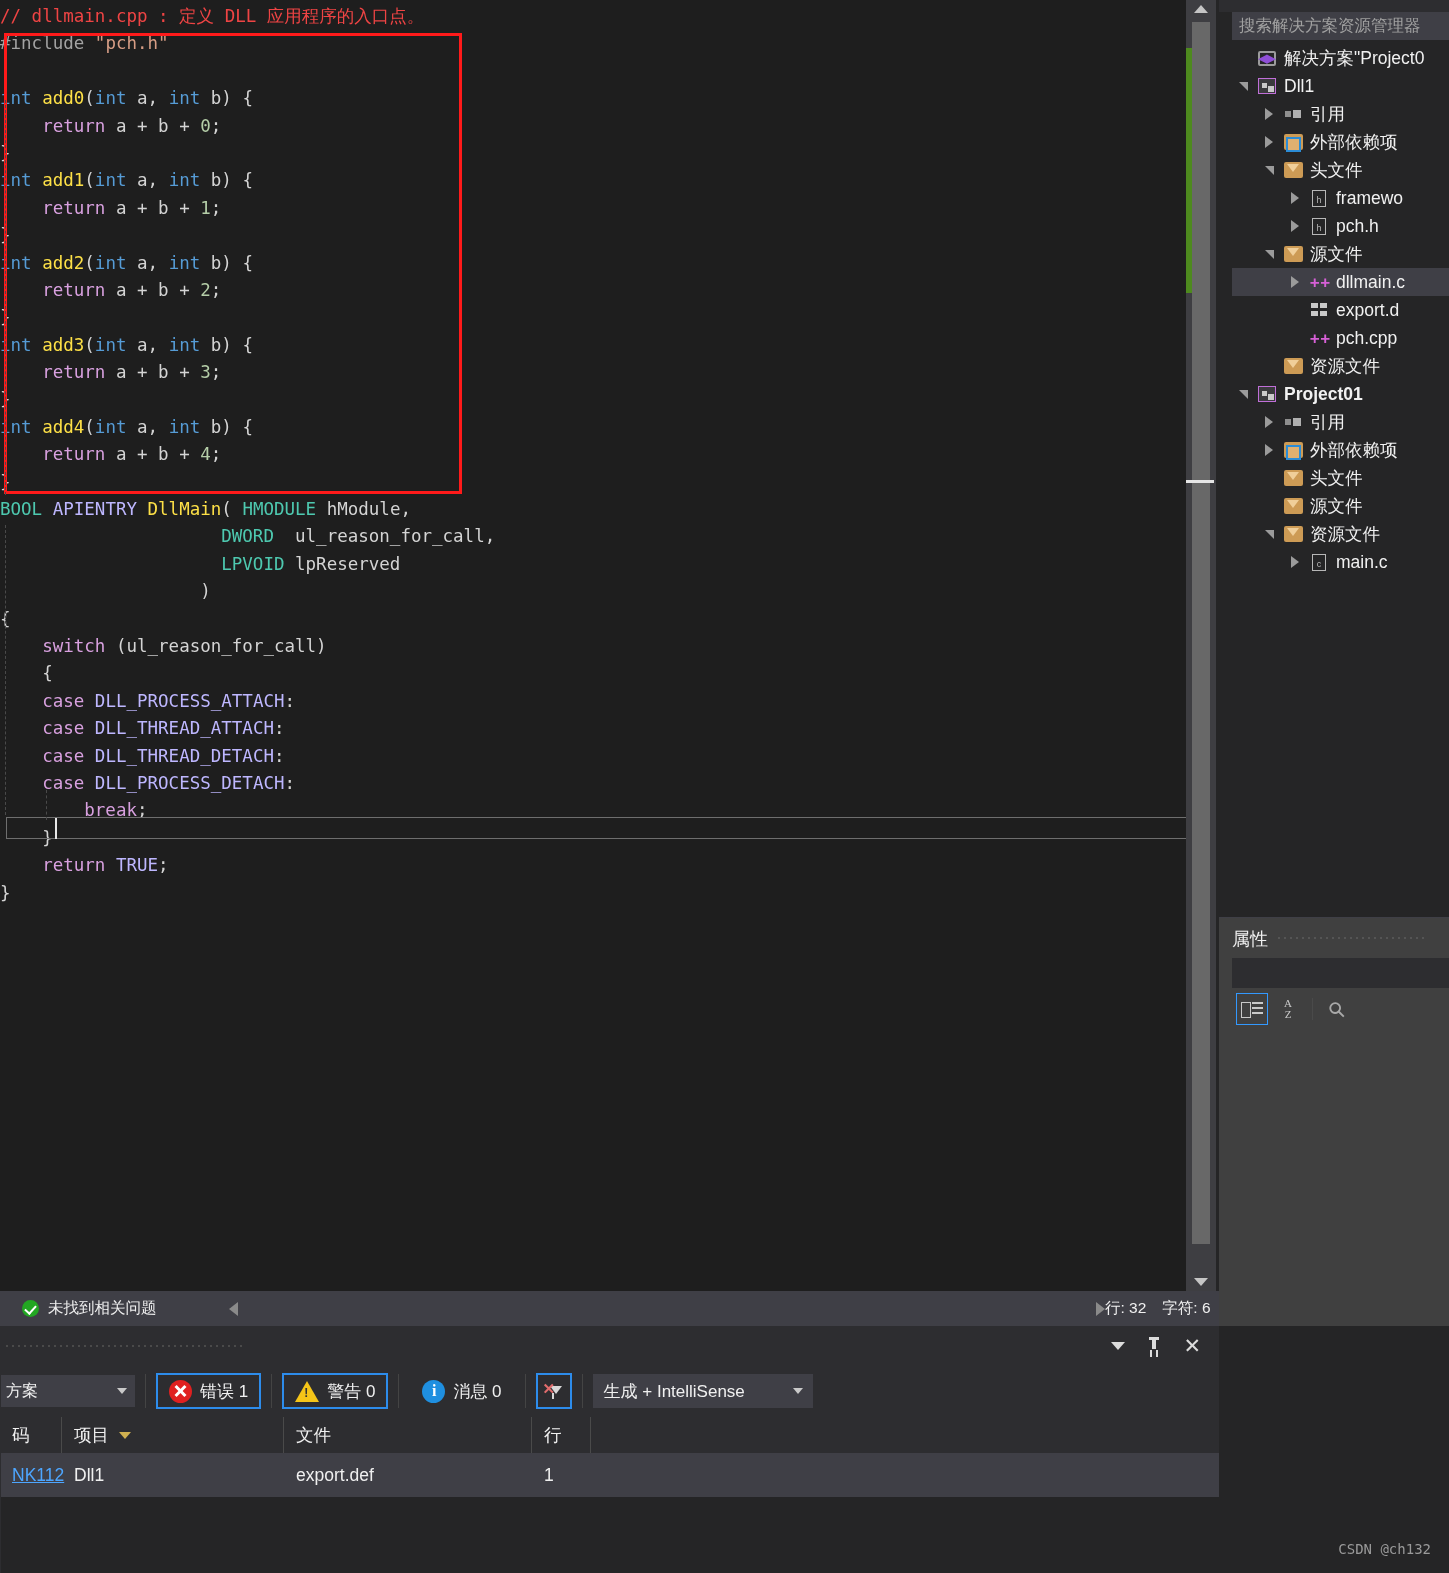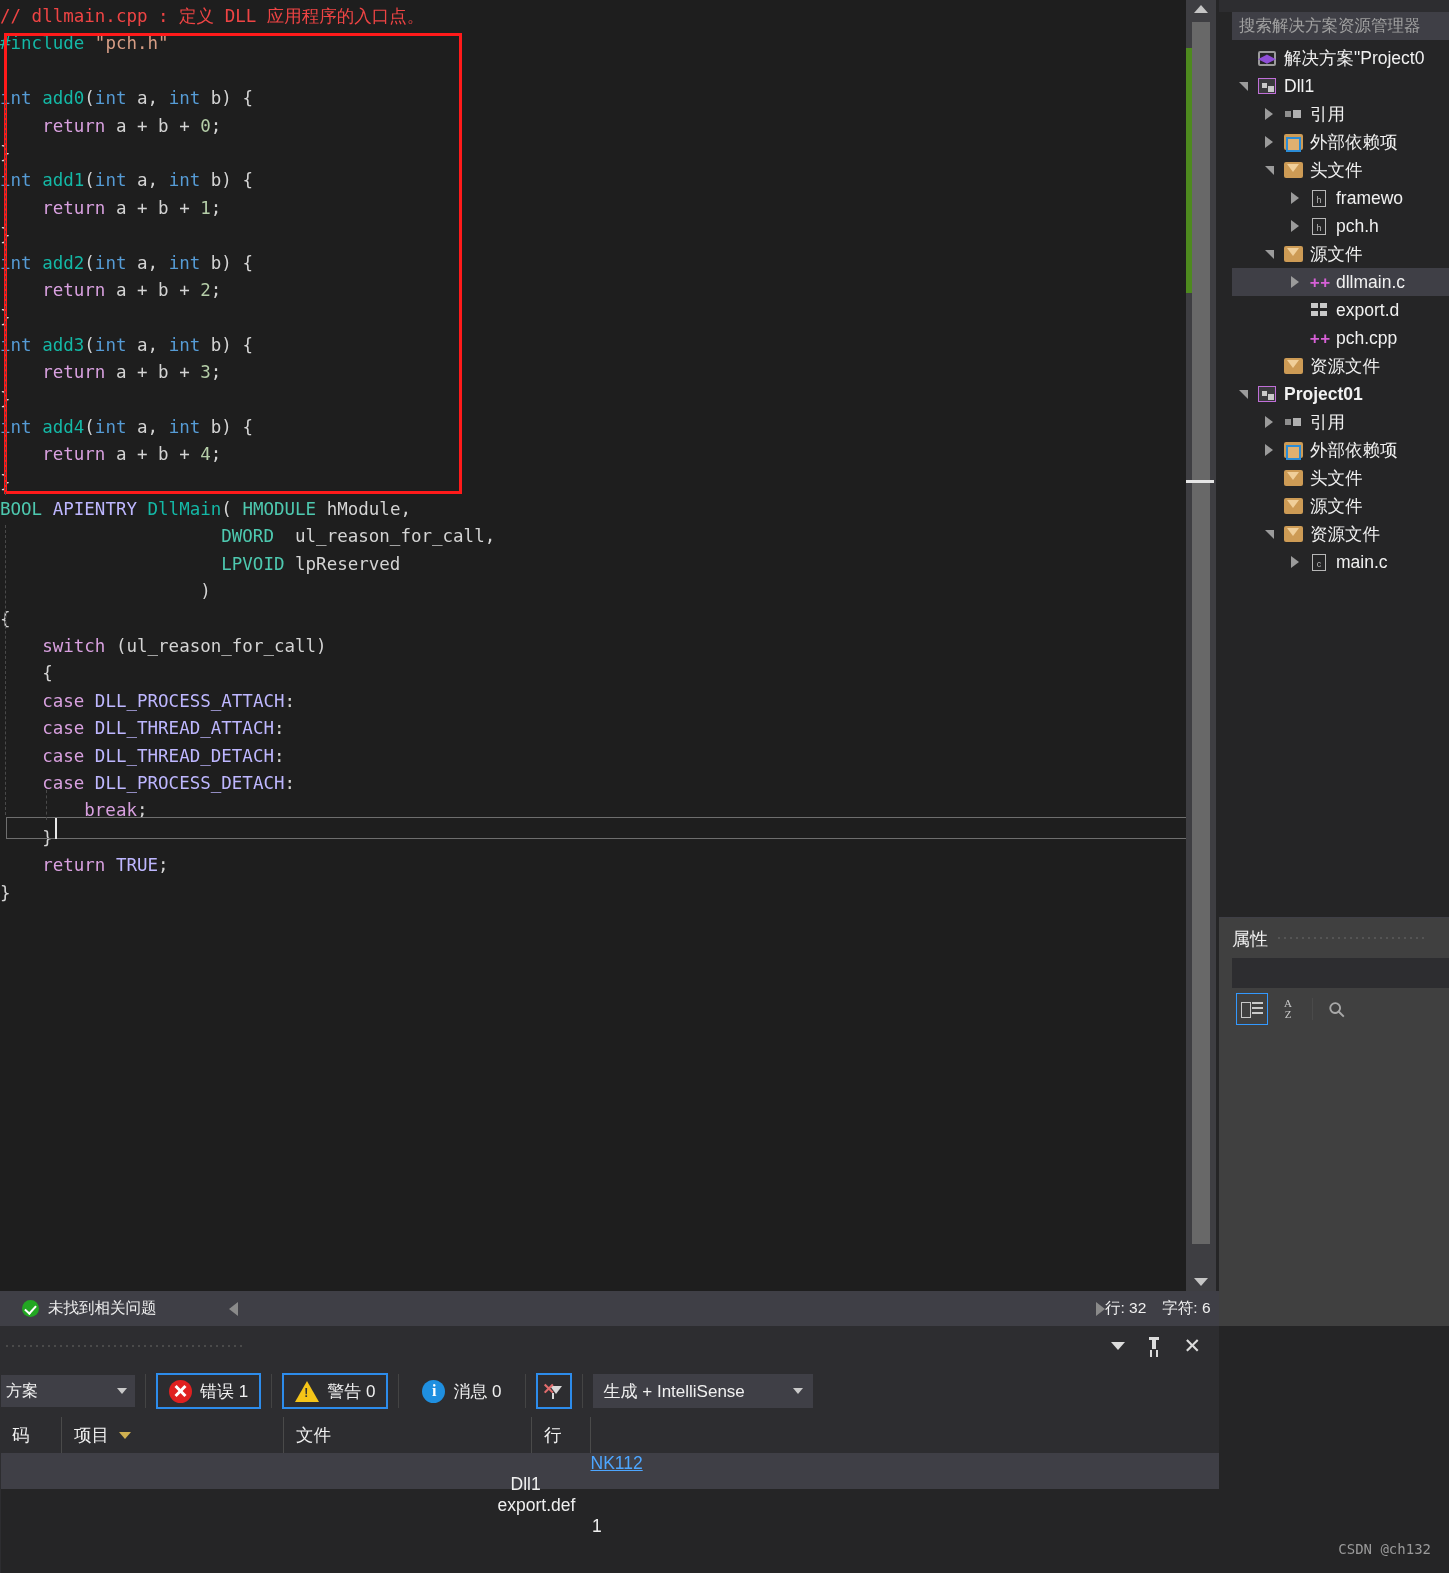--- a/index.html
+++ b/index.html
@@ -18,25 +18,25 @@
   }
   #code {
     position: absolute; left: 0; top: 0;
     font-family: "DejaVu Sans Mono", "Liberation Mono", monospace;
     font-size: 17.5px; line-height: 27.4px; white-space: pre;
     color: #d4d4d4;
     padding-left: 0px; padding-top: 3px;
   }
   .ln { display: block; height: 27.4px; }
   .cmt  { color: #ef4444; }
-  .pp   { color: #14b8a6; margin-top: 46px; }
+  .pp   { color: #a3a3a3; margin-top: 46px; }
   .str  { color: #d69d85; }
   .kw   { color: #569cd6; }
   .kwp  { color: #d8a0df; }
-  .fn   { color: #14b8a6; }
+  .fn   { color: #fde047; }
   .typ  { color: #4ec9b0; }
   .id   { color: #d4d4d4; }
   .num  { color: #b5cea8; }
   .mac  { color: #beb7ff; }
   .pun  { color: #d4d4d4; }
 
   
   .guide {
     position: absolute; width: 1px; background: #404040;
   }
@@ -256,22 +256,22 @@
   #err-header {
     position: absolute; left: 0; top: 91px; width: 1219px; height: 36px;
     background: #2d2d30; display: flex; align-items: center;
     color: #f0f0f0; font-size: 17.5px;
   }
   .eh-cell { height: 36px; display:flex; align-items:center; padding-left: 12px;
              border-right: 1px solid #4a4a4a; }
   .sort-caret { width:0;height:0;border-left:6px solid transparent;border-right:6px solid transparent;border-top:7px solid #d0b050; margin-left: 10px;}
   #err-rows { position: absolute; left: 0; top: 127px; width: 1219px; }
   .err-row {
-    display: flex; align-items: center; height: 36px;
-    background: #3f3f46; color: #f0f0f0; font-size: 17.5px; flex-direction: column;
+    display: flex; align-items: center; height: 44px;
+    background: #3f3f46; color: #f0f0f0; font-size: 17.5px;
   }
   .er-cell { height: 36px; display:flex; align-items:center; padding-left: 12px; }
   .err-code { color: #4da6ff; text-decoration: underline; }
 
   #watermark {
     position: absolute; right: 18px; bottom: 16px;
     color: #9a9a9a; font-size: 14px;
     font-family: "DejaVu Sans Mono", monospace;
   }
   #bp-leftedge { position:absolute; left:0; top:39px; width:1px; height:208px; background:#2d2d30;}

